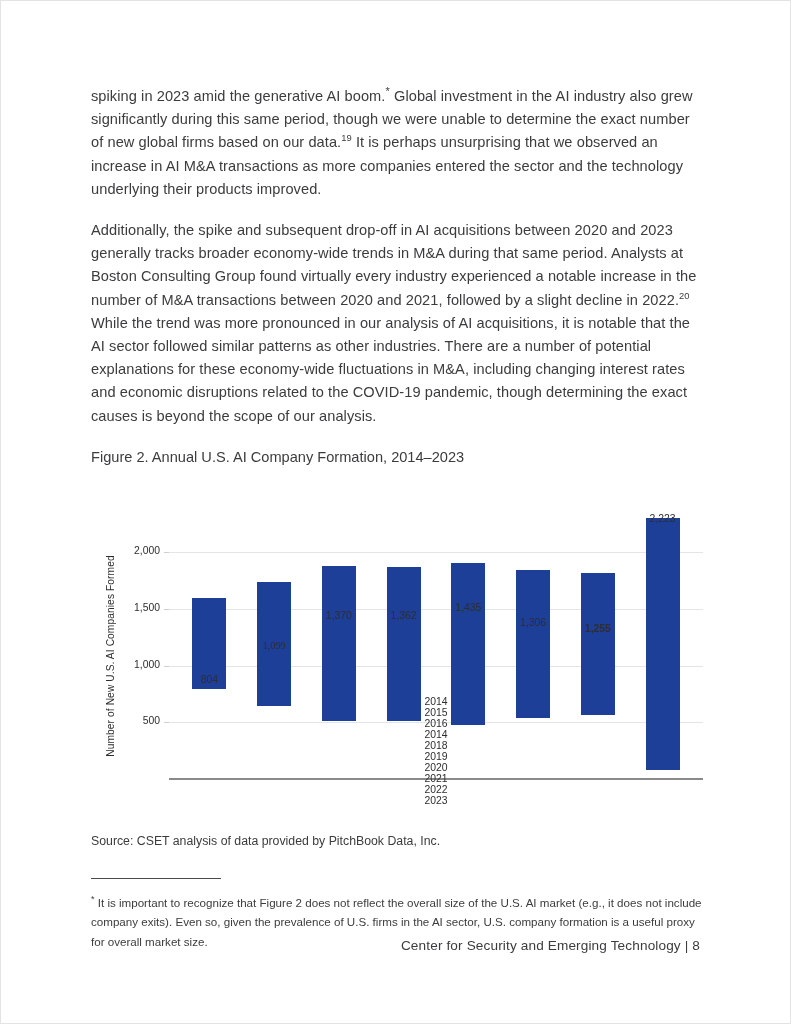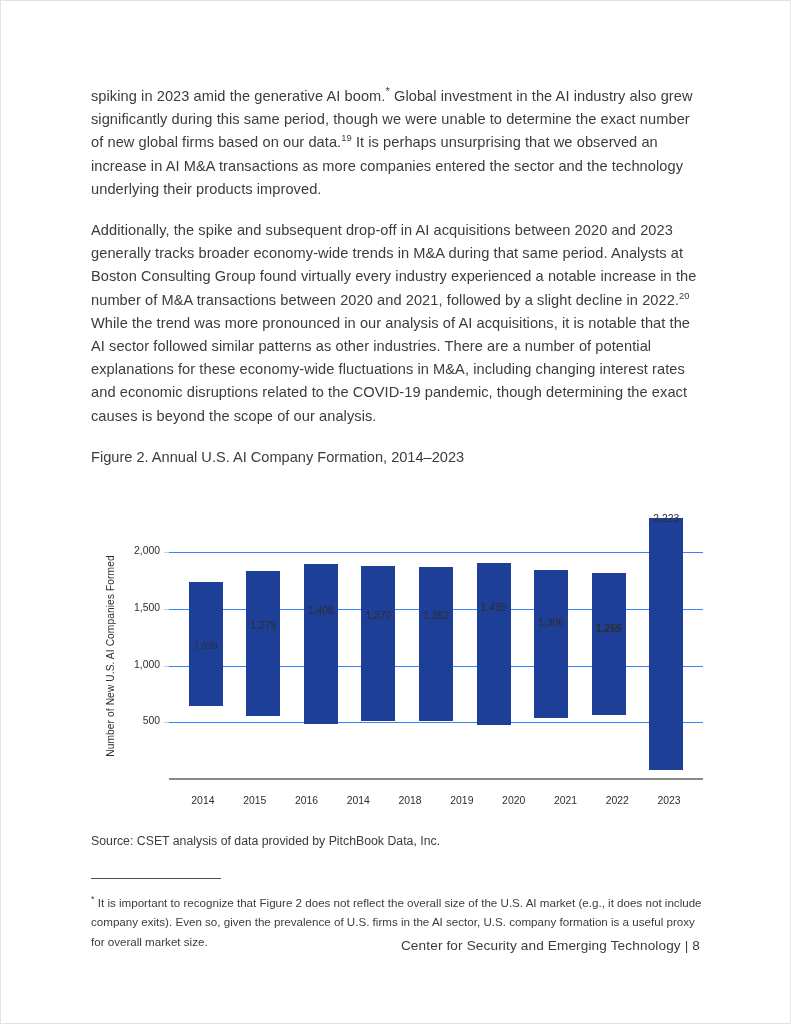--- a/index.html
+++ b/index.html
@@ -87,21 +87,21 @@
   }
   .plot-inner {
     position: absolute;
     left: 0; right: 0; top: 0; bottom: 0;
   }
   .gridline {
     position: absolute;
     left: 0;
     right: 0;
     height: 1px;
-    background: #3b82f6;
+    background: #e5e5e5;
   }
   .gridline .tick-label {
     position: absolute;
     right: 100%;
     top: -7px;
     margin-right: 9px;
     font-size: 10.4px;
     color: #2e2e30;
     white-space: nowrap;
   }
@@ -152,20 +152,21 @@
     white-space: nowrap;
   }
   .x-axis {
     position: absolute;
     left: 78px;
     right: 0px;
     bottom: 12px;
     display: flex;
     justify-content: space-between;
     padding: 0 8px;
+    flex-direction: column;
   }
   .x-tick {
     flex: 1 1 0;
     text-align: center;
     font-size: 10.4px;
     color: #2e2e30;
   }
 
   
   .source-line {
@@ -236,30 +237,26 @@
                 <div class="tick-mark"></div>
                 <div class="tick-label">1,500</div>
               </div>
               <div class="gridline" style="bottom: 83.3333%;">
                 <div class="tick-mark"></div>
                 <div class="tick-label">2,000</div>
               </div>
             </div>
           <div class="bars" id="bars">
               <div class="bar-slot">
+                <div class="bar-value" style="bottom: calc(33.5% + 4px);">804</div>
+                <div class="bar" style="height: 33.5%; background: rgb(30, 63, 151);"></div>
+              </div>
+              <div class="bar-slot">
                 <div class="bar-value" style="bottom: calc(45.7917% + 4px); font-family: Liberation Serif, serif;">1,099</div>
                 <div class="bar" style="height: 45.7917%; background: rgb(30, 63, 151);"></div>
-              </div>
-              <div class="bar-slot">
-                <div class="bar-value" style="bottom: calc(53.2917% + 4px);">1,279</div>
-                <div class="bar" style="height: 53.2917%; background: rgb(30, 63, 151);"></div>
-              </div>
-              <div class="bar-slot">
-                <div class="bar-value" style="bottom: calc(58.6667% + 4px);">1,408</div>
-                <div class="bar" style="height: 58.6667%; background: rgb(30, 63, 151);"></div>
               </div>
               <div class="bar-slot">
                 <div class="bar-value" style="bottom: calc(57.0833% + 4px);">1,370</div>
                 <div class="bar" style="height: 57.0833%; background: rgb(30, 63, 151);"></div>
               </div>
               <div class="bar-slot">
                 <div class="bar-value" style="bottom: calc(56.75% + 4px);">1,362</div>
                 <div class="bar" style="height: 56.75%; background: rgb(30, 63, 151);"></div>
               </div>
               <div class="bar-slot">

